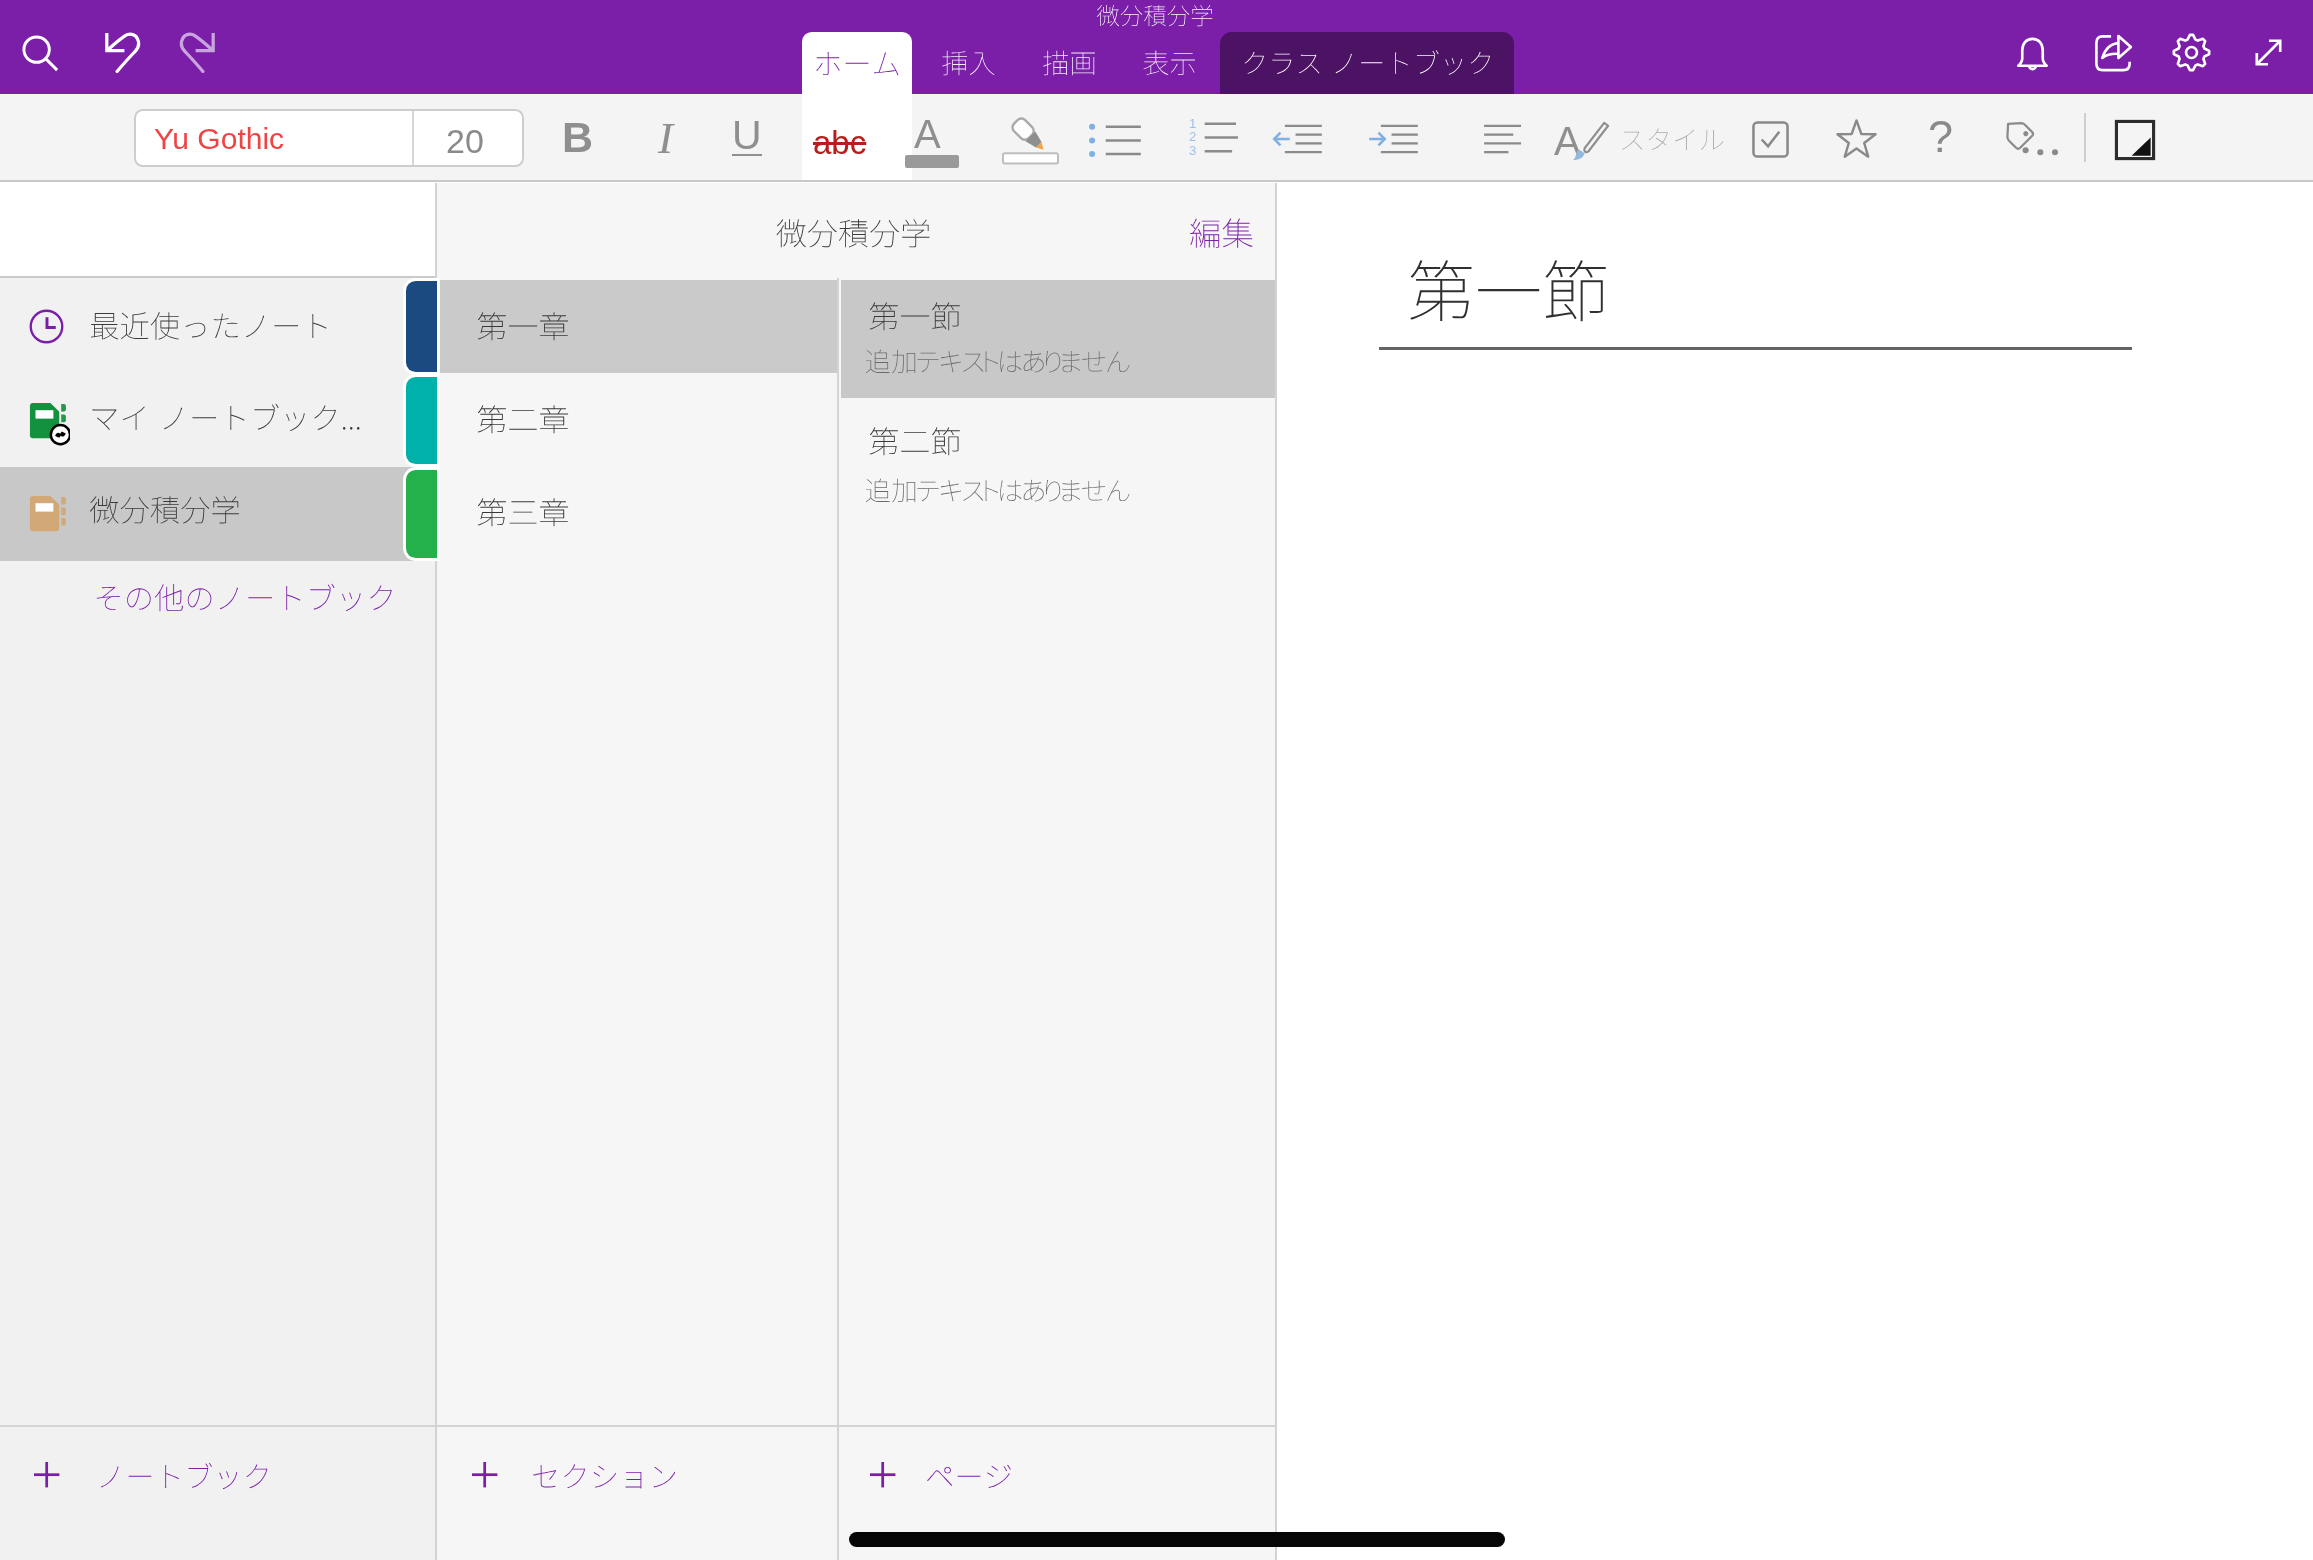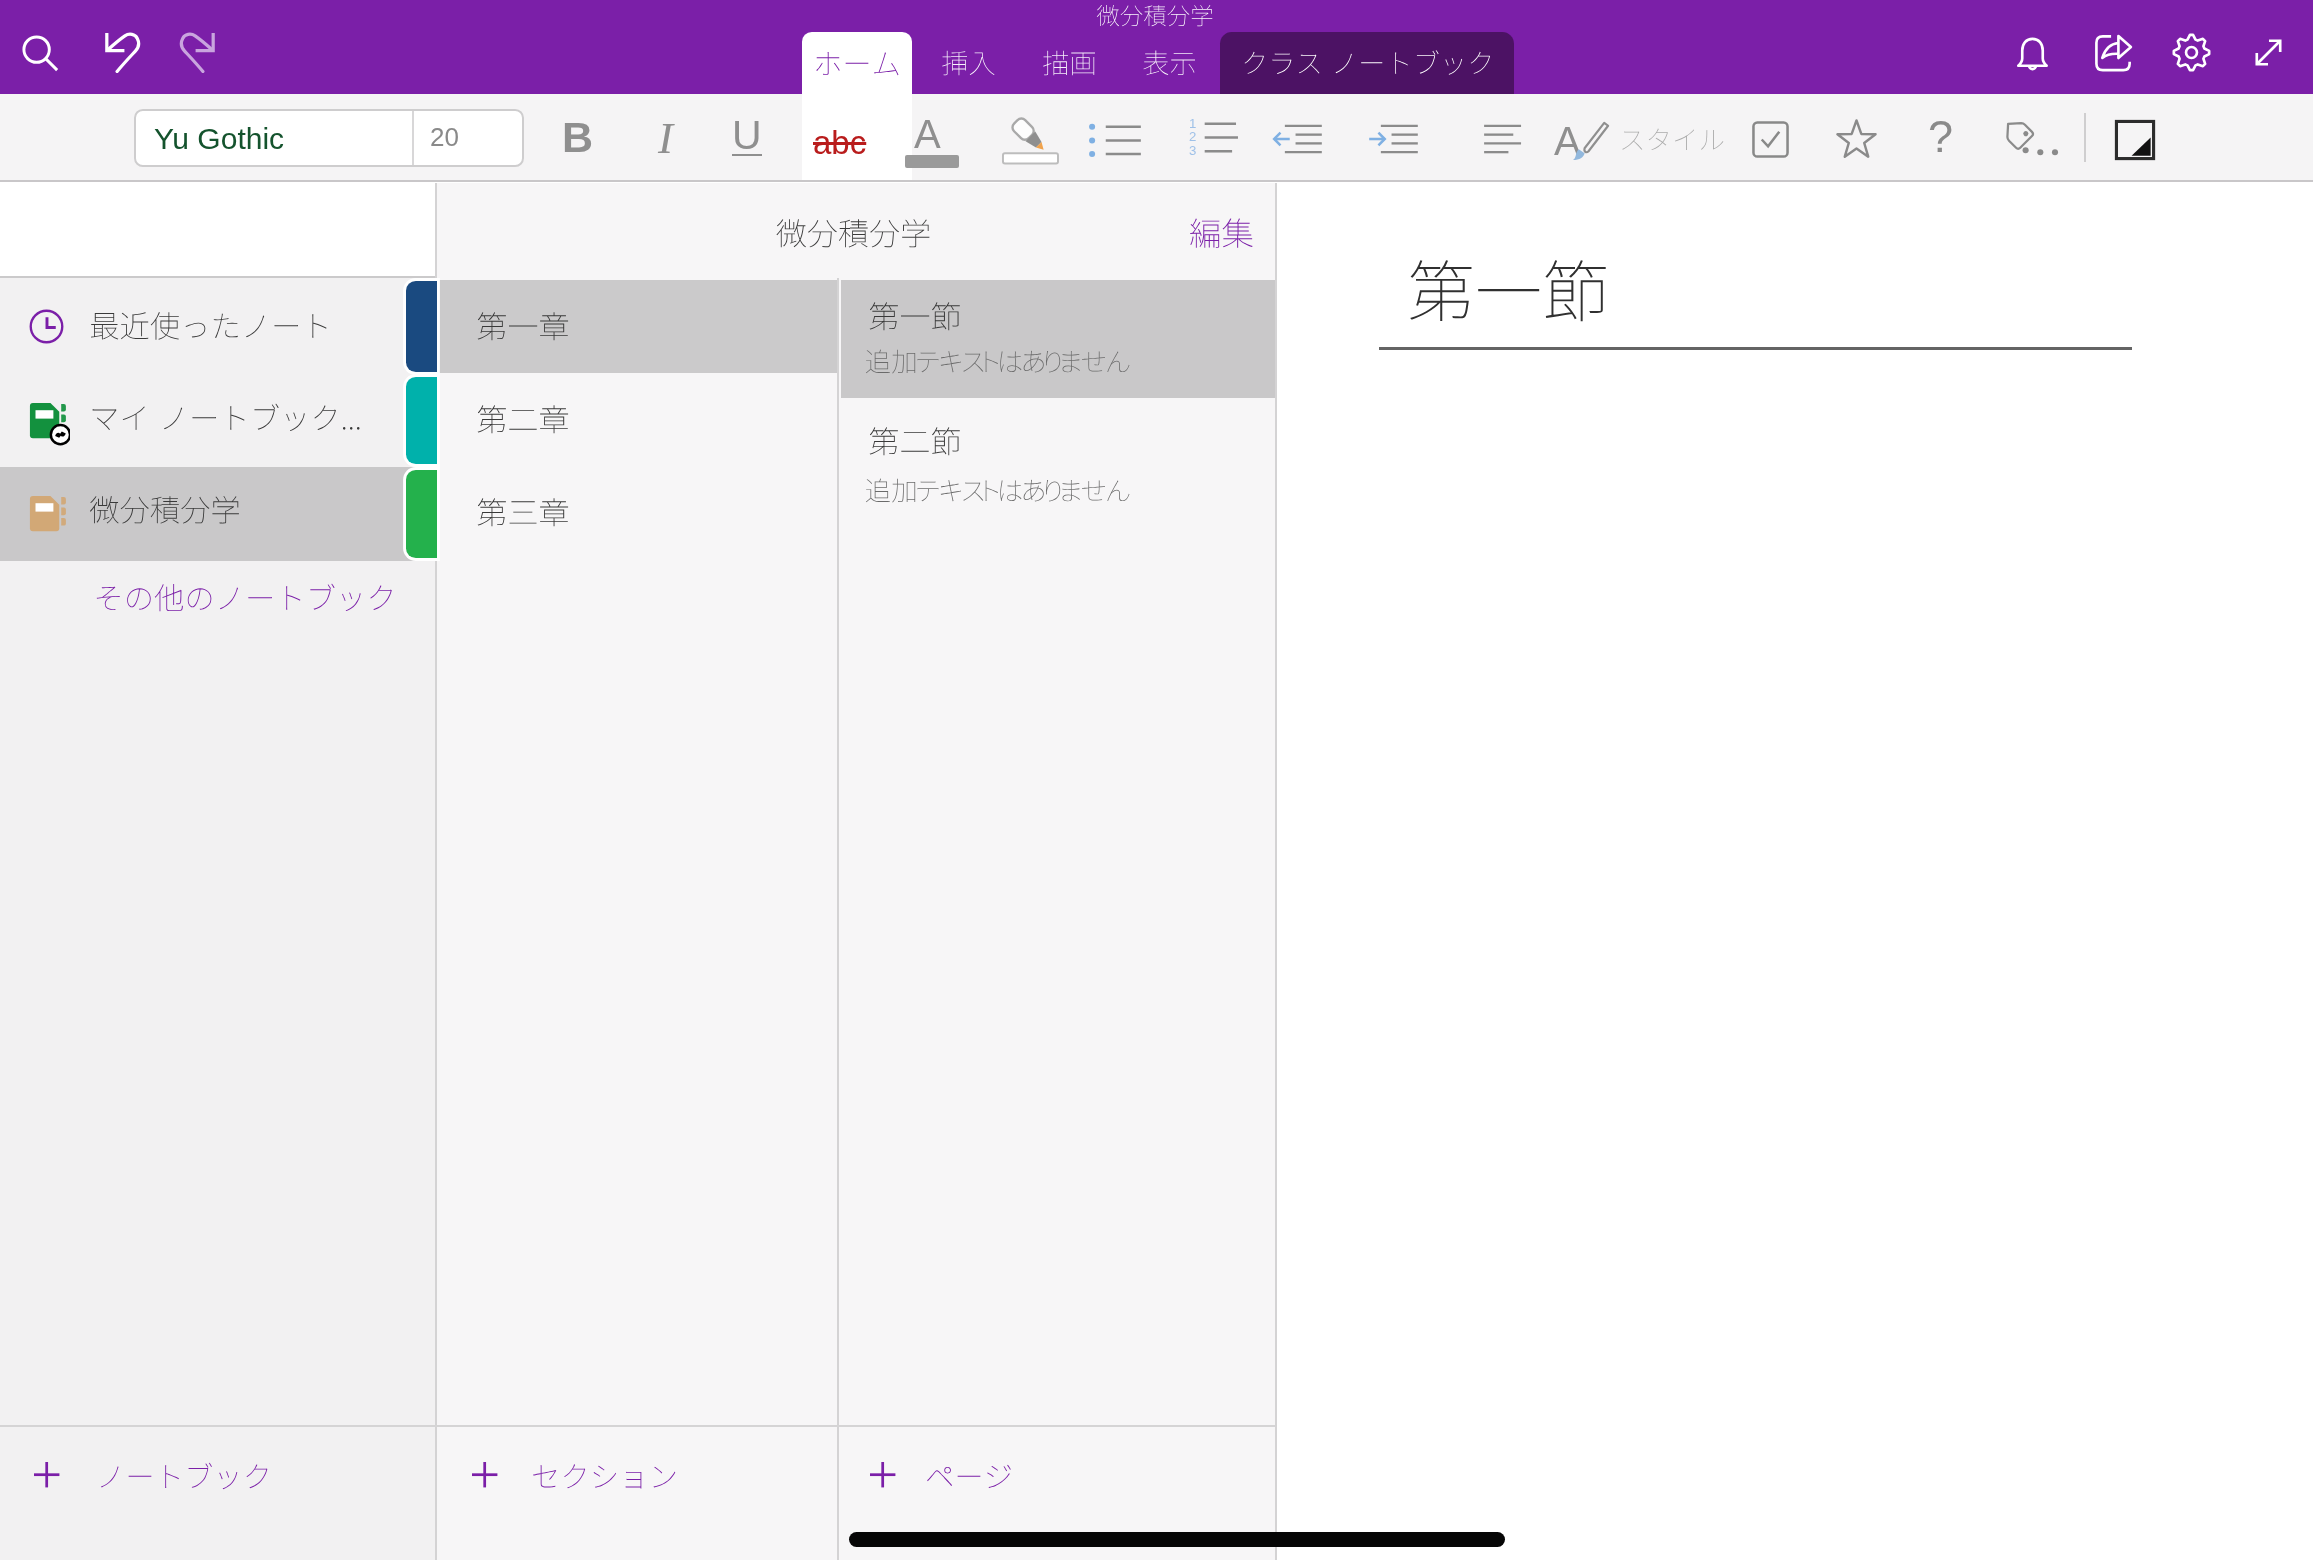--- a/index.html
+++ b/index.html
@@ -60,22 +60,22 @@
 <path d="M19.4 2.9 L22.6 2.9 L25.1 7.8 L27.4 8.8 L32.7 7.0 L35.0 9.3 L33.2 14.6 L34.2 16.9 L39.1 19.4 L39.1 22.6 L34.2 25.1 L33.2 27.4 L35.0 32.7 L32.7 35.0 L27.4 33.2 L25.1 34.2 L22.6 39.1 L19.4 39.1 L16.9 34.2 L14.6 33.2 L9.3 35.0 L7.0 32.7 L8.8 27.4 L7.8 25.1 L2.9 22.6 L2.9 19.4 L7.8 16.9 L8.8 14.6 L7.0 9.3 L9.3 7.0 L14.6 8.8 L16.9 7.8 Z" fill="none" stroke="#ffffff" stroke-width="2.7" stroke-linejoin="round"></path>
 <circle cx="21" cy="21" r="5.6" fill="none" stroke="#ffffff" stroke-width="2.7"></circle>
   </svg>
 <svg class="ab" style="left:2248px;top:32px" width="41" height="41" viewBox="0 0 42 42" fill="none" stroke="#ffffff" stroke-width="2.7">
 <line x1="9" y1="33" x2="33" y2="9"></line>
     <path d="M21.5 9 L33 9 L33 20.5"></path>
     <path d="M9 21.5 L9 33 L20.5 33"></path>
   </svg>
 <div class="ab" style="left:134px;top:109px;width:390px;height:58px;background:#fff;border:2px solid #cecdce;border-radius:8.8px;box-sizing:border-box"></div>
 <div class="ab" style="left:412px;top:111px;width:2px;height:54px;background:#d8d7d8"></div>
-<div class="ab" style="left:154px;top:122px;font-size:30px;color:#14532d">Yu Gothic</div>
-<div class="ab" style="left:422px;top:122px;width:45px;text-align:center;font-size:26px;color:#8a8a8a">20</div>
+<div class="ab" style="left:154px;top:122px;font-size:30px;color:#ef4444">Yu Gothic</div>
+<div class="ab" style="left:446px;top:122px;width:45px;font-size:34px;color:#8a8a8a">20</div>
 <div class="ab" style="left:562px;top:113px;font-size:43px;font-weight:bold;color:#8f8f8f">B</div>
 <div class="ab" style="left:658px;top:112px;font-size:45px;font-family:'Liberation Serif',serif;font-style:italic;color:#8f8f8f">I</div>
 <div class="ab" style="left:732px;top:117px;font-size:41px;color:#8f8f8f;border-bottom:2.9px solid #8f8f8f;line-height:0.9">U</div>
 <div class="ab" style="left:813px;top:124px;font-size:33px;color:#b91c1c;text-decoration:line-through">abc</div>
 <div class="ab" style="left:914px;top:112px;font-size:40px;color:#8f8f8f">A</div>
 <div class="ab" style="left:905px;top:155px;width:54px;height:12.7px;background:#9a9a9a;border-radius:2px"></div>
 <svg class="ab" style="left:994px;top:110px" width="71" height="57" viewBox="0 0 72 58">
 <g transform="translate(44,34) rotate(-45)">
 <rect x="-8" y="-31" width="16" height="21" rx="5.5" fill="#fdfdfd" stroke="#a9a9a9" stroke-width="2.4"></rect>
 <path d="M-7 -10 L7 -10 L4 2 L-4 2 Z" fill="#8f8f8f"></path>

